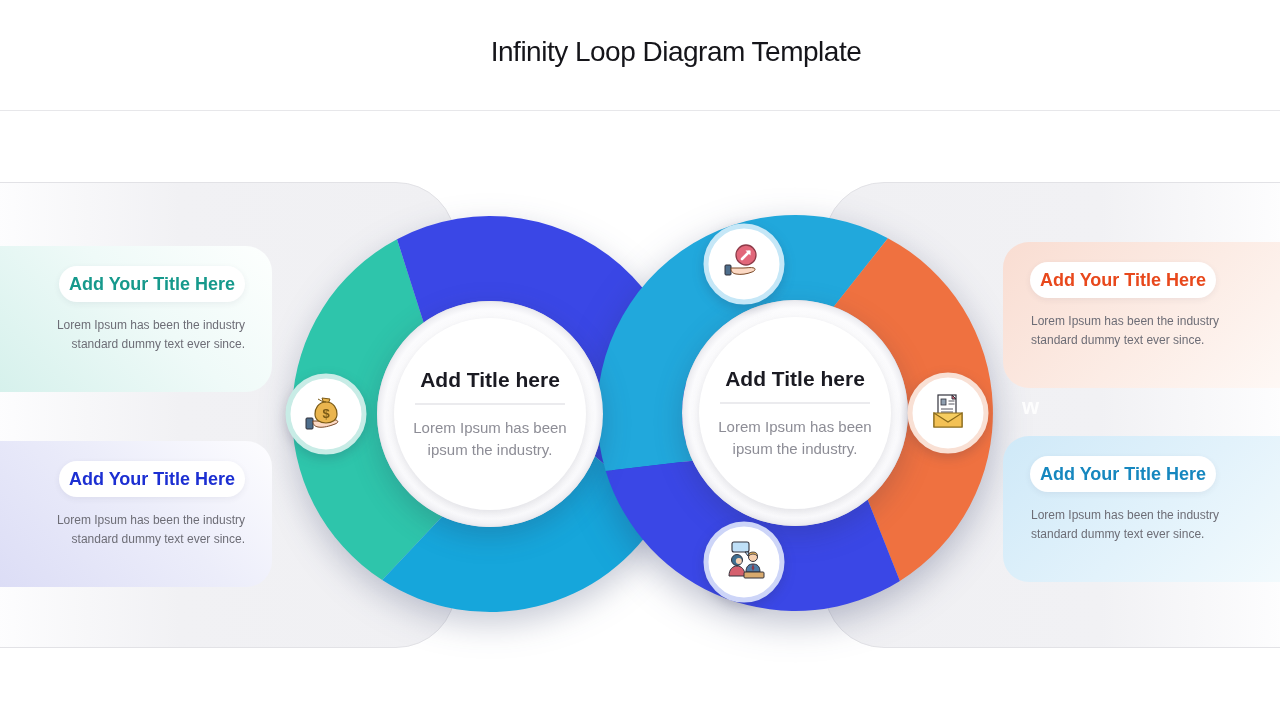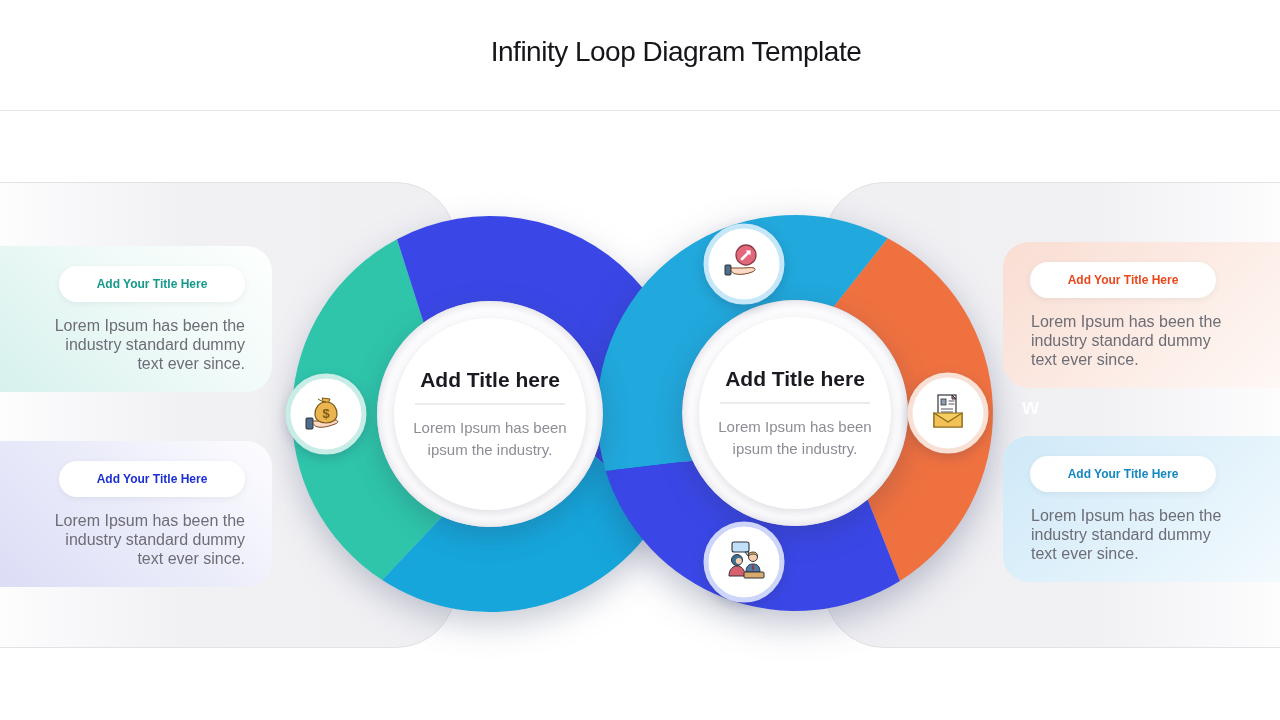--- a/index.html
+++ b/index.html
@@ -40,26 +40,26 @@
     background:linear-gradient(45deg,#d6f1ec 0%,#effaf8 55%,#fdfffe 100%);}
   .card-lb{left:0;top:441px;width:272px;height:146px;border-radius:0 26px 26px 0;
     background:linear-gradient(45deg,#dcddf6 0%,#ecedfa 55%,#fdfdff 100%);}
   .card-rt{left:1003px;top:242px;width:277px;height:146px;border-radius:26px 0 0 26px;
     background:linear-gradient(135deg,#f9ddd2 0%,#fcece5 55%,#fef8f5 100%);}
   .card-rb{left:1003px;top:436px;width:277px;height:146px;border-radius:26px 0 0 26px;
     background:linear-gradient(135deg,#cfe9f8 0%,#e2f2fb 55%,#f2fafd 100%);}
 
   .pill{position:absolute;top:20px;width:186px;height:36px;border-radius:18px;background:#ffffff;
     display:flex;align-items:center;justify-content:center;
-    font-size:12px;font-weight:700;box-shadow:0 2px 6px rgba(60,60,90,.07);}
+    font-size:18px;font-weight:700;box-shadow:0 2px 6px rgba(60,60,90,.07);}
   .card-lt .pill,.card-lb .pill{right:27px;}
   .card-rt .pill,.card-rb .pill{left:27px;}
   .c-teal{color:#16998c;} .c-blue{color:#1c2fd2;} .c-orange{color:#e8481c;} .c-cyan{color:#1687bf;}
 
-  .card-body{margin:0;position:absolute;top:70px;font-size:16px;line-height:19px;color:#6d6d76;width:200px;}
+  .card-body{margin:0;position:absolute;top:70px;font-size:12px;line-height:19px;color:#6d6d76;width:200px;}
   .card-lt .card-body,.card-lb .card-body{right:27px;text-align:right;}
   .card-rt .card-body,.card-rb .card-body{left:28px;text-align:left;}
 
   
   .watermark{position:absolute;left:1022px;top:394px;font-size:22px;font-weight:700;
     color:#ffffff;opacity:.9;}
 </style>
 </head>
 <body>
 

